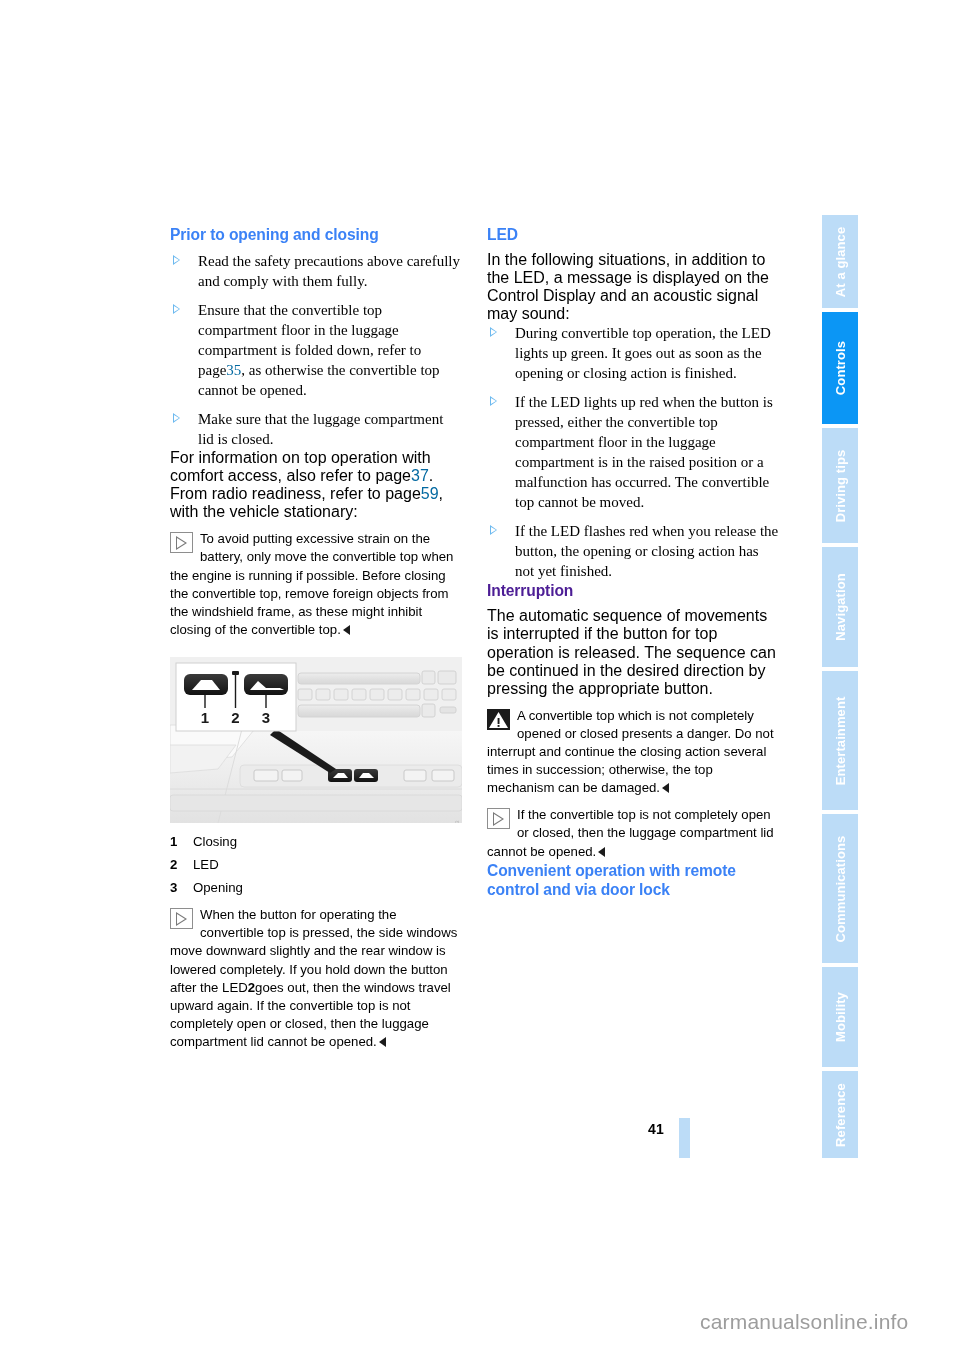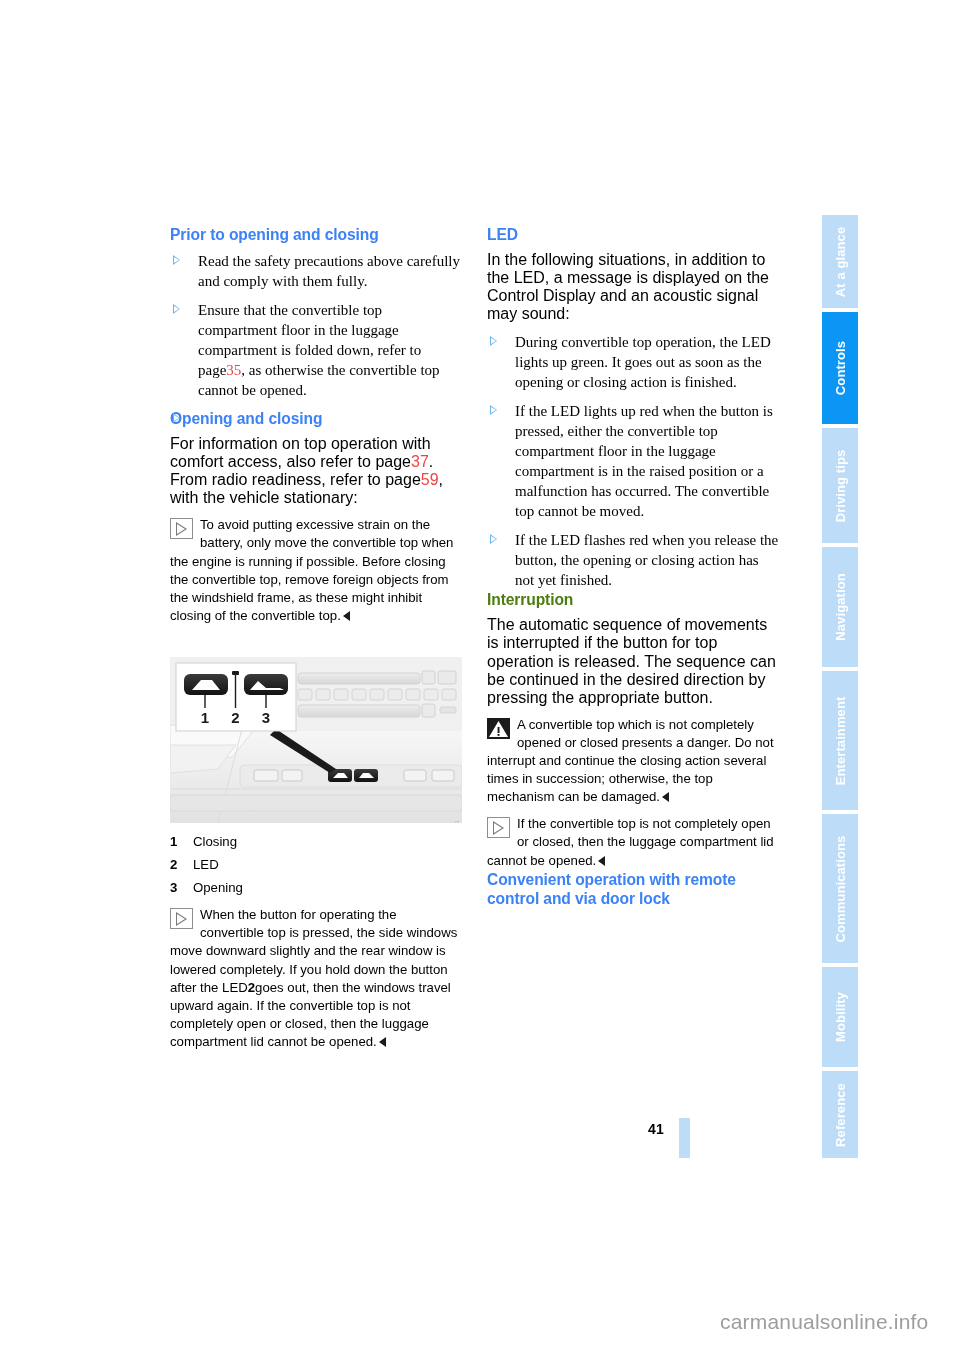--- a/index.html
+++ b/index.html
@@ -74,21 +74,21 @@
   #col-right { left: 487px; }
 
   h2.sec {
     color: #3b82f6;
     font-size: 15.6px;
     font-weight: bold;
     margin: 0 0 7px 0;
     line-height: 19px;
     letter-spacing: -0.1px;
   }
-  h2.sec.soft { color: #4d7c0f; }
+  h2.sec.soft { color: #4c1d95; }
 
   .gap-before { margin-top: 20px; }
   .gap-before-lg { margin-top: 26px; }
 
   p.body {
     margin: 0 0 0 0;
     font-size: 16px;
     line-height: 18.1px;
   }
   p.body + p.body { margin-top: 0; }
@@ -196,21 +196,21 @@
 
   .end-mark {
     display: inline-block;
     width: 0; height: 0;
     border-right: 7px solid #1b1b1b;
     border-top: 5px solid transparent;
     border-bottom: 5px solid transparent;
     margin-left: 2px;
     vertical-align: -1px;
   }
-  .pref { color: #ef4444; }
+  .pref { color: #0369a1; }
   .bold { font-weight: bold; }
 
   
   #figure {
     position: absolute;
     left: 170px;
     top: 657px;
     width: 292px;
     height: 166px;
     background: #f2f2f2;
@@ -245,21 +245,21 @@
     left: 679px;
     top: 1118px;
     width: 11px;
     height: 40px;
     background: #bcdcf7;
   }
 
   
   #watermark {
     position: absolute;
-    left: 720px;
+    left: 700px;
     top: 1310px;
     font-size: 21px;
     color: #9d9d9d;
     letter-spacing: 0.2px;
     font-family: "Liberation Sans", sans-serif;
   }
 </style>
 </head>
 <body>
 
@@ -308,24 +308,24 @@
     <ul class="blist">
       <li>
         <span class="tri-blue"></span>
         <span>Read the safety precautions above carefully and comply with them fully.</span>
       </li>
       <li>
         <span class="tri-blue"></span><span>Ensure that the convertible top compartment floor in the luggage compartment is folded down, refer to page</span><span class="pref">35</span><span>, as otherwise the convertible top cannot be opened.</span>
       </li>
       <li>
         <span class="tri-blue"></span>
+        <span>Make sure that the luggage compartment lid is closed.</span>
       </li>
     </ul>
 
-    <h2 class="sec gap-before">Opening and closing</h2>
 
     <p class="body"><span>For information on top operation with comfort access, also refer to page</span><span class="pref">37</span><span>.</span></p>
 
     <p class="body spaced"><span>From radio readiness, refer to page</span><span class="pref">59</span><span>, with the vehicle stationary:</span></p>
 
     <div class="noteblock">
       <span class="note-icon tip">
           <span class="glyph"></span>
         </span>
       <span class="ntext">To avoid putting excessive strain on the battery, only move the convertible top when the engine is running if possible. Before closing the convertible top, remove foreign objects from the windshield frame, as these might inhibit closing of the convertible top.</span><span class="end-mark"></span>
@@ -440,21 +440,21 @@
     </div>
 
   </div>
 
   <div class="col" id="col-right">
 
     <h2 class="sec">LED</h2>
 
     <p class="body">In the following situations, in addition to the LED, a message is displayed on the Control Display and an acoustic signal may sound:</p>
 
-    <ul class="blist" style="margin-top:9px;">
+    <ul class="blist" style="">
       <li>
         <span class="tri-blue"></span>
         <span>During convertible top operation, the LED lights up green. It goes out as soon as the opening or closing action is finished.</span>
       </li>
       <li>
         <span class="tri-blue"></span>
         <span>If the LED lights up red when the button is pressed, either the convertible top compartment floor in the luggage compartment is in the raised position or a malfunction has occurred. The convertible top cannot be moved.</span>
       </li>
       <li>
         <span class="tri-blue"></span>

